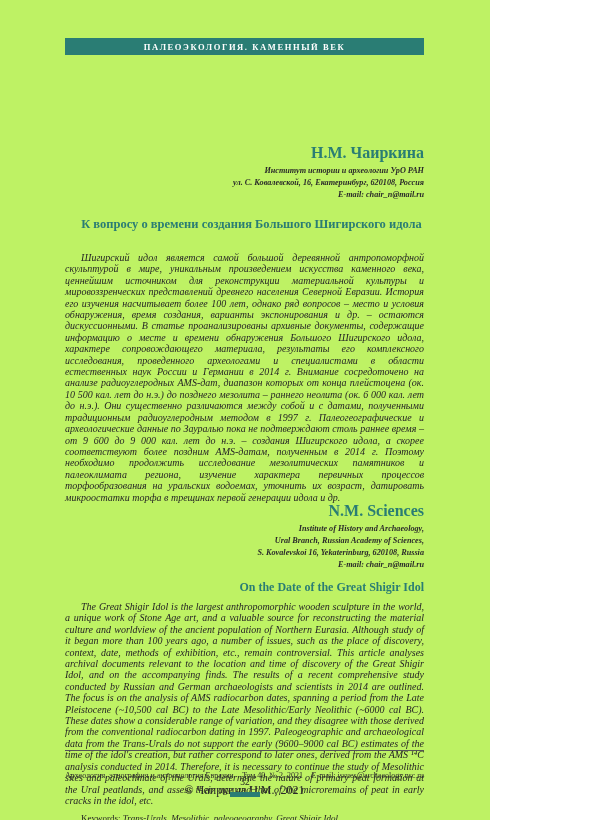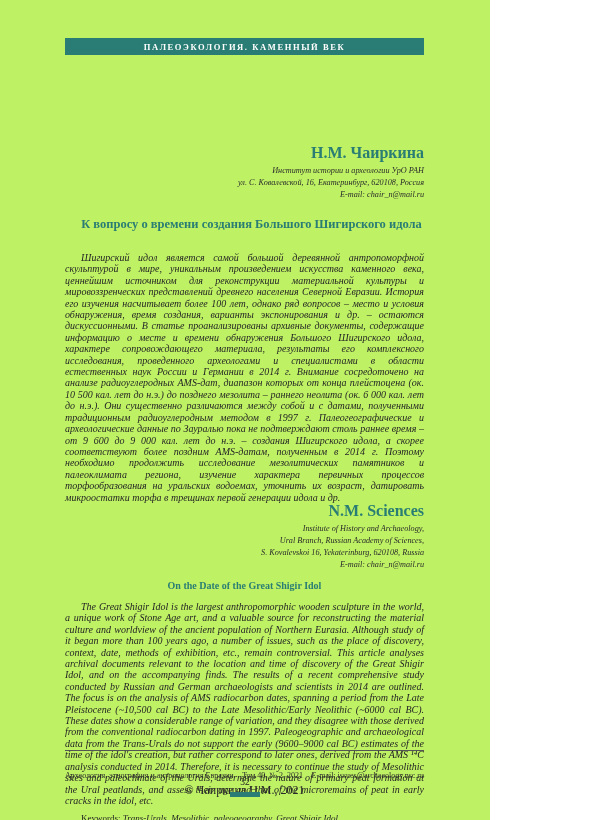--- a/index.html
+++ b/index.html
@@ -27,29 +27,29 @@
     text-align:right;
   }
   .author-block-en {
     position:absolute; top:502px; left:65px; right:66px;
     text-align:right;
   }
   .author-name {
     color:#2a7d74; font-weight:bold; font-size:16px; margin-bottom:3px;
   }
   .affil-line {
-    font-style:italic; font-size:8.2px; line-height:1.45; color:#2a2a2a;
+    font-style:italic; font-size:8.2px; line-height:1.45; color:#2a2a2a;font-weight:bold;
   }
   .title-ru {
     position:absolute; top:217px; left:65px; right:52px;
     text-align:center; color:#2a7d74; font-weight:bold; font-size:12.5px;
   }
   .title-en {
     position:absolute; top:580px; left:65px; right:66px;
-    text-align:center; color:#2a7d74; font-weight:bold; font-size:10px;
+    text-align:right; color:#2a7d74; font-weight:bold; font-size:12px;
   }
   .abstract-block-ru { position:absolute; top:252px; left:65px; right:66px; }
   .abstract-block-en { position:absolute; top:601px; left:65px; right:66px; }
   .abstract {
     font-style:italic; font-size:10px; line-height:11.4px;
     text-align:justify; text-indent:16px; margin:0; color:#242424;
   }
   .keywords {
     margin:7px 0 0 0; font-size:9px; line-height:11.4px;
     text-indent:16px; text-align:left; color:#242424;

